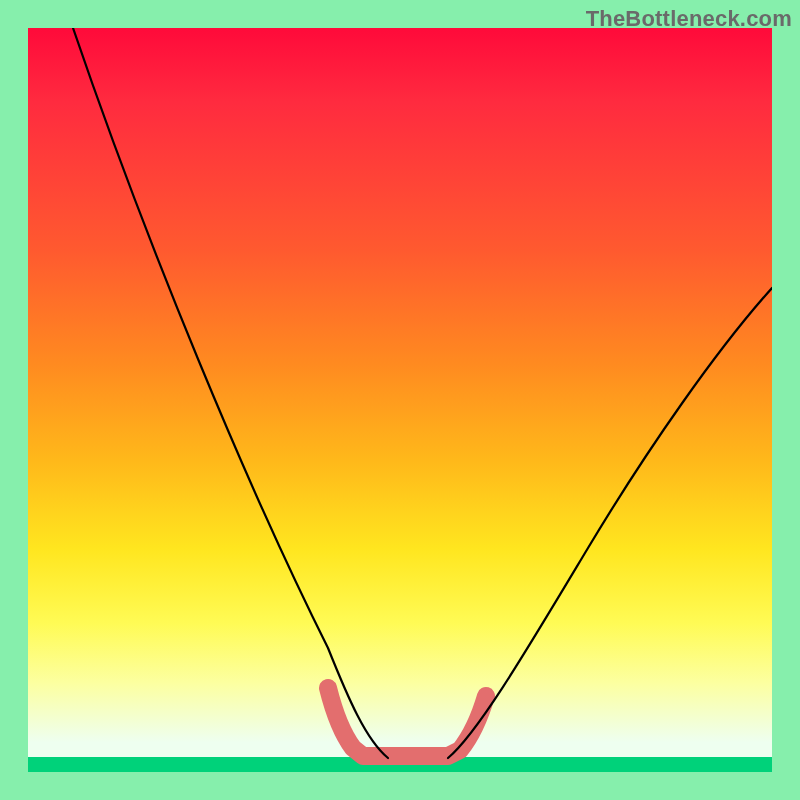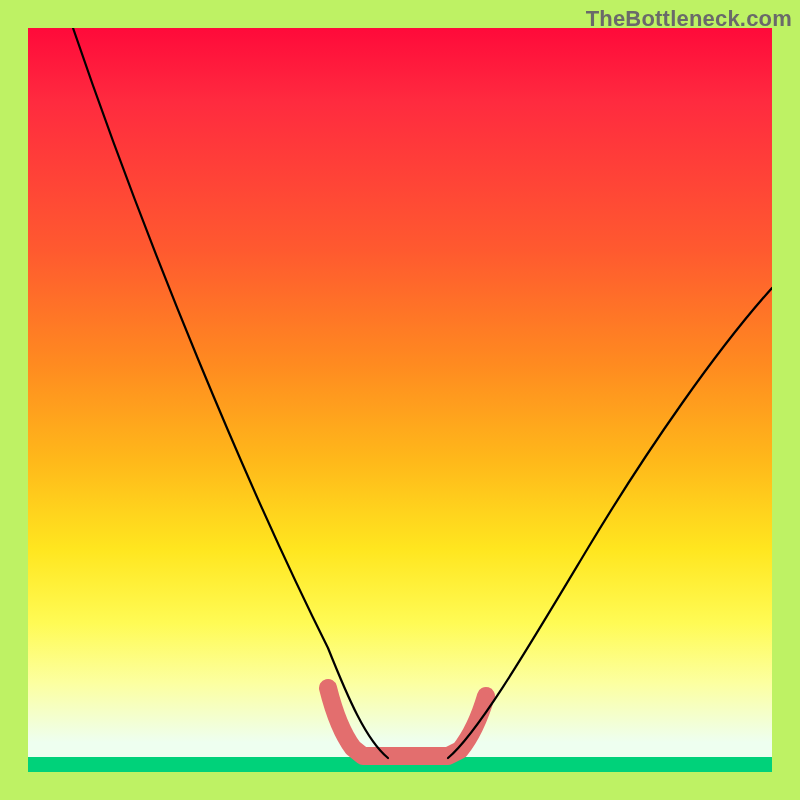--- a/index.html
+++ b/index.html
@@ -8,21 +8,21 @@
     width: 800px;
     height: 800px;
     background: #000;
     font-family: Arial, Helvetica, sans-serif;
     overflow: hidden;
   }
   .frame {
     position: relative;
     width: 800px;
     height: 800px;
-    background: #bef264;
+    background: #86efac;
   }
   .watermark {
     position: absolute;
     top: 6px;
     right: 8px;
     color: #6a6a6a;
     font-size: 22px;
     font-weight: 600;
     letter-spacing: 0.2px;
     z-index: 10;

